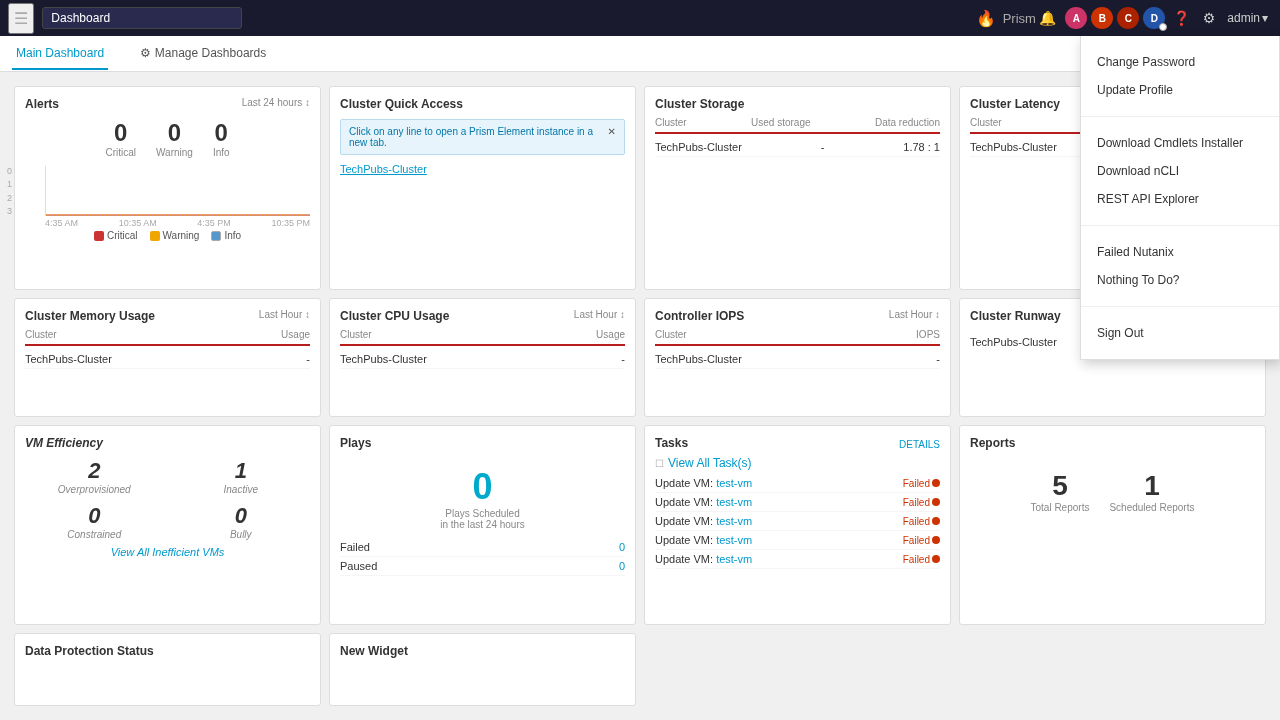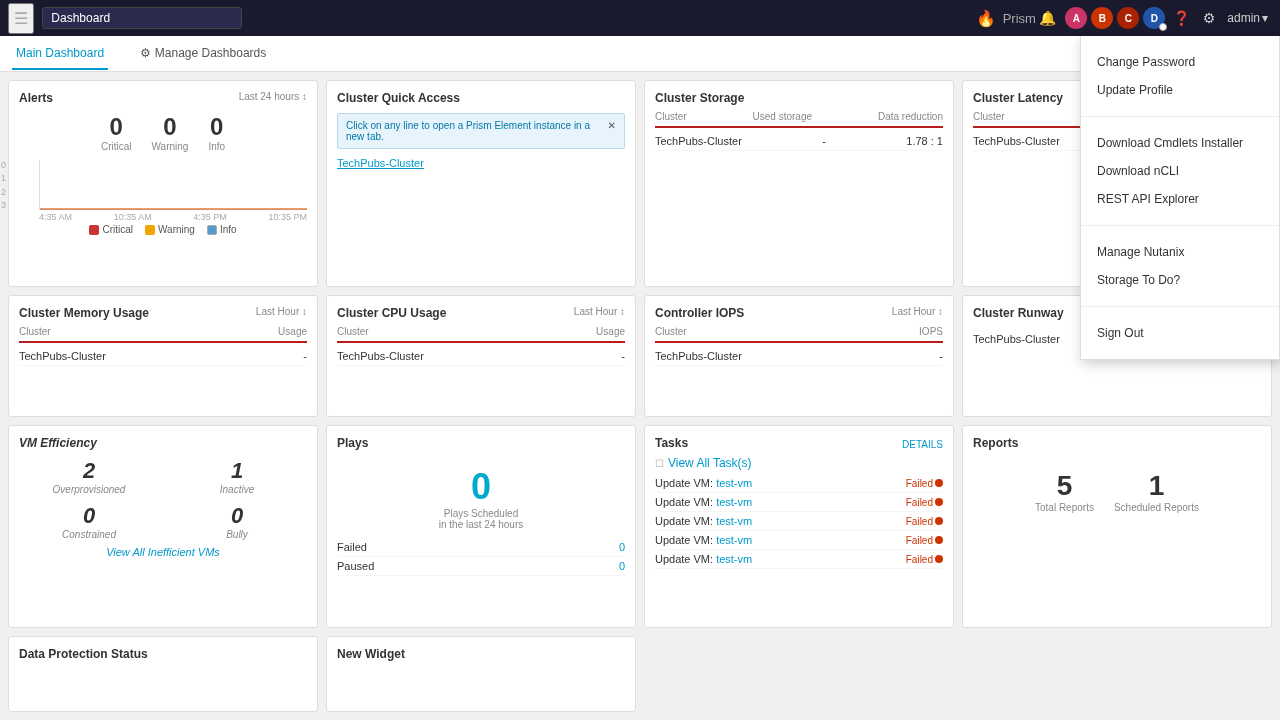--- a/index.html
+++ b/index.html
@@ -58,21 +58,21 @@
       font-size: 12px; color: #555; cursor: pointer; padding: 8px 4px;
       border-bottom: 2px solid transparent;
     }
     .sub-nav-tab.active { color: #0099cc; border-bottom: 2px solid #0099cc; }
     .sub-nav-right { margin-left: auto; display: flex; align-items: center; gap: 8px; }
     .btn-reset { font-size: 11px; color: #555; background: none; border: none; cursor: pointer; }
     .btn-add { font-size: 11px; color: #0099cc; background: none; border: none; cursor: pointer; }
 
     
     .main-content {
-      padding: 8px;
+      padding: 14px;
       display: grid;
       grid-template-columns: 1fr 1fr 1fr 1fr;
       grid-template-rows: auto auto auto auto;
       gap: 8px;
       height: calc(720px - 72px);
       overflow-y: auto;
     }
 
     
     .widget-card {
@@ -479,19 +479,19 @@
   <div class="dropdown-section">
     <a class="dropdown-item">Change Password</a>
     <a class="dropdown-item">Update Profile</a>
   </div>
   <div class="dropdown-section">
     <a class="dropdown-item">Download Cmdlets Installer</a>
     <a class="dropdown-item">Download nCLI</a>
     <a class="dropdown-item">REST API Explorer</a>
   </div>
   <div class="dropdown-section">
-    <a class="dropdown-item">Manage Nutanix</a>
-    <a class="dropdown-item">Storage To Do?</a>
+    <a class="dropdown-item">Failed Nutanix</a>
+    <a class="dropdown-item">Nothing To Do?</a>
   </div>
   <div class="dropdown-section" style="border-bottom:none;">
     <a class="dropdown-item">Sign Out</a>
   </div>
 </div>
 
 </body></html>

